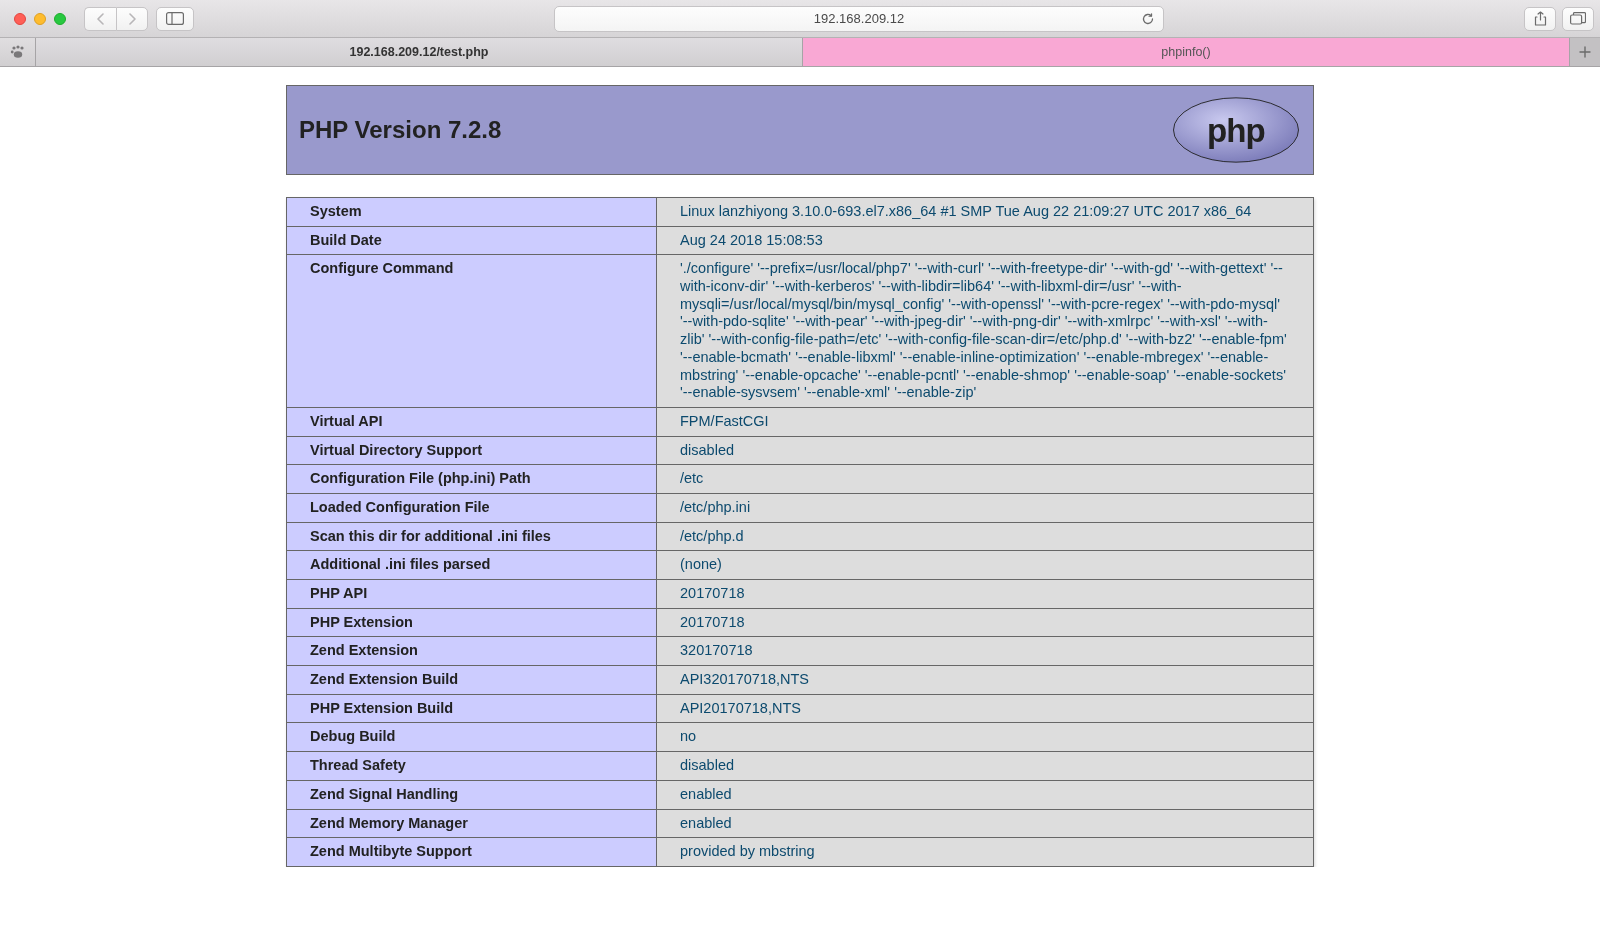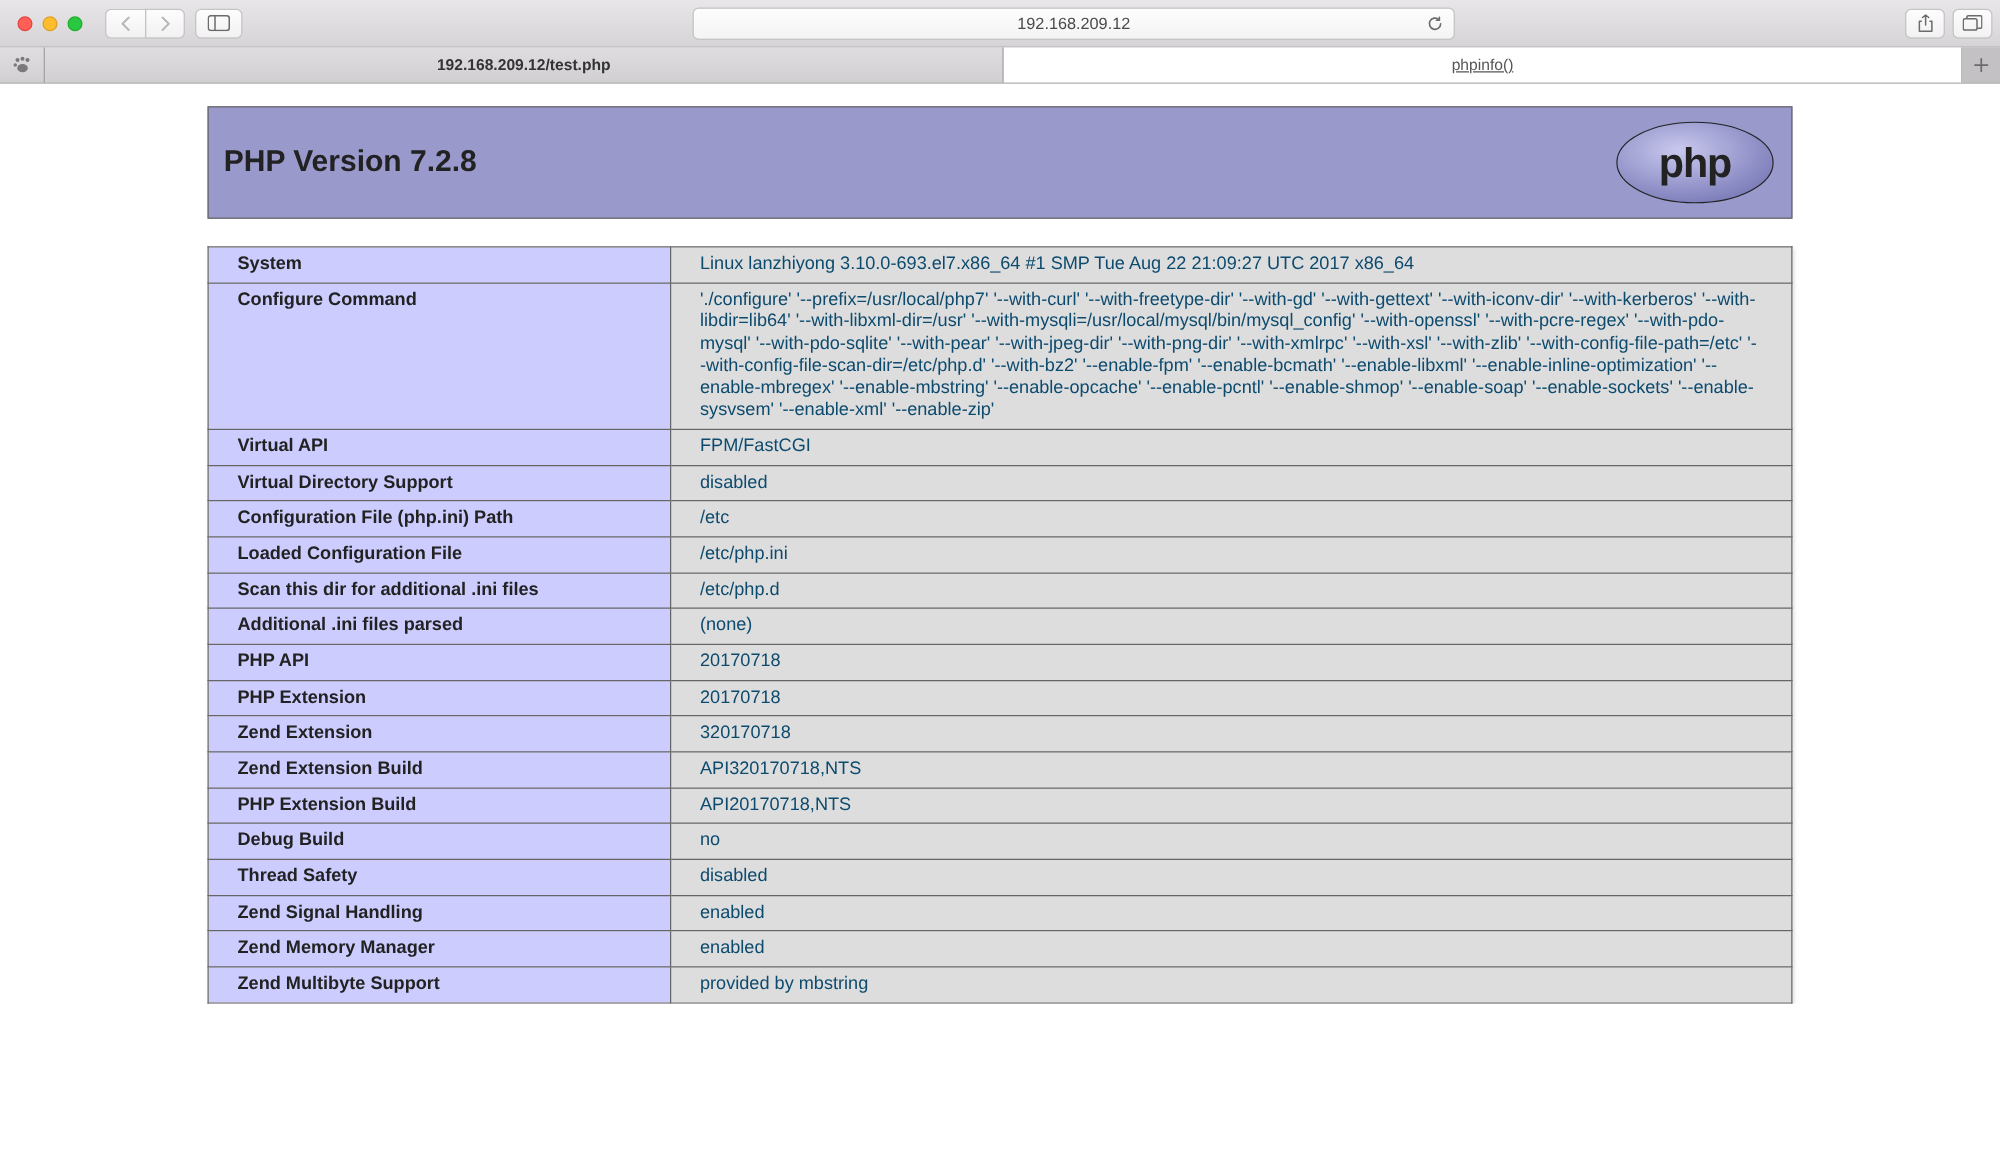--- a/index.html
+++ b/index.html
@@ -74,35 +74,35 @@
     flex:1;
     display:flex;align-items:center;justify-content:center;
     border-right:1px solid #a6a4a6;
     color:#555;
   }
   .tab.active {
     background:linear-gradient(#dfdde0,#d1cfd1);
     font-weight:700;
     color:#333;
   }
-  .tab.inactive { background:#ffffff; color:#555;text-decoration:underline; }
+  .tab.inactive { background:#f9a8d4; color:#555; }
   .newtab {
     width:30px;
     display:flex;align-items:center;justify-content:center;
     color:#6b6b6b;
     background:#c3c1c3;
   }
 
   
   .page {
     background:#fff;
     padding-top:18px;
   }
   .center {
-    width: 1268px;
+    width: 1028px;
     margin: 0 auto;
     font-family: Helvetica, Arial, sans-serif;
   }
   .header-box {
     background:#9999cc;
     border:1px solid #666;
     padding:11px 12px;
     display:flex; align-items:center; justify-content:space-between;
     height:90px;
   }
@@ -242,20 +242,24 @@
 
     <div class="gap"></div>
 
     <table class="info">
       <tbody id="info-rows">
           <tr>
             <td class="k">System</td>
             <td class="v">Linux lanzhiyong 3.10.0-693.el7.x86_64 #1 SMP Tue Aug 22 21:09:27 UTC 2017 x86_64</td>
           </tr>
           <tr>
+            <td class="k">Build Date</td>
+            <td class="v">Aug 24 2018 15:08:53</td>
+          </tr>
+          <tr>
             <td class="k">Configure Command</td>
             <td class="v">'./configure' '--prefix=/usr/local/php7' '--with-curl' '--with-freetype-dir' '--with-gd' '--with-gettext' '--with-iconv-dir' '--with-kerberos' '--with-libdir=lib64' '--with-libxml-dir=/usr' '--with-mysqli=/usr/local/mysql/bin/mysql_config' '--with-openssl' '--with-pcre-regex' '--with-pdo-mysql' '--with-pdo-sqlite' '--with-pear' '--with-jpeg-dir' '--with-png-dir' '--with-xmlrpc' '--with-xsl' '--with-zlib' '--with-config-file-path=/etc' '--with-config-file-scan-dir=/etc/php.d' '--with-bz2' '--enable-fpm' '--enable-bcmath' '--enable-libxml' '--enable-inline-optimization' '--enable-mbregex' '--enable-mbstring' '--enable-opcache' '--enable-pcntl' '--enable-shmop' '--enable-soap' '--enable-sockets' '--enable-sysvsem' '--enable-xml' '--enable-zip'</td>
           </tr>
           <tr>
             <td class="k">Virtual API</td>
             <td class="v">FPM/FastCGI</td>
           </tr>
           <tr>
             <td class="k">Virtual Directory Support</td>
             <td class="v">disabled</td>

